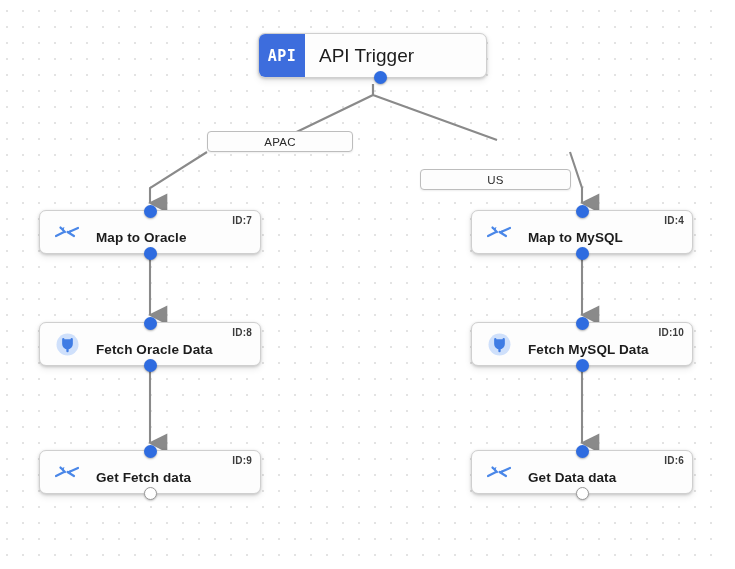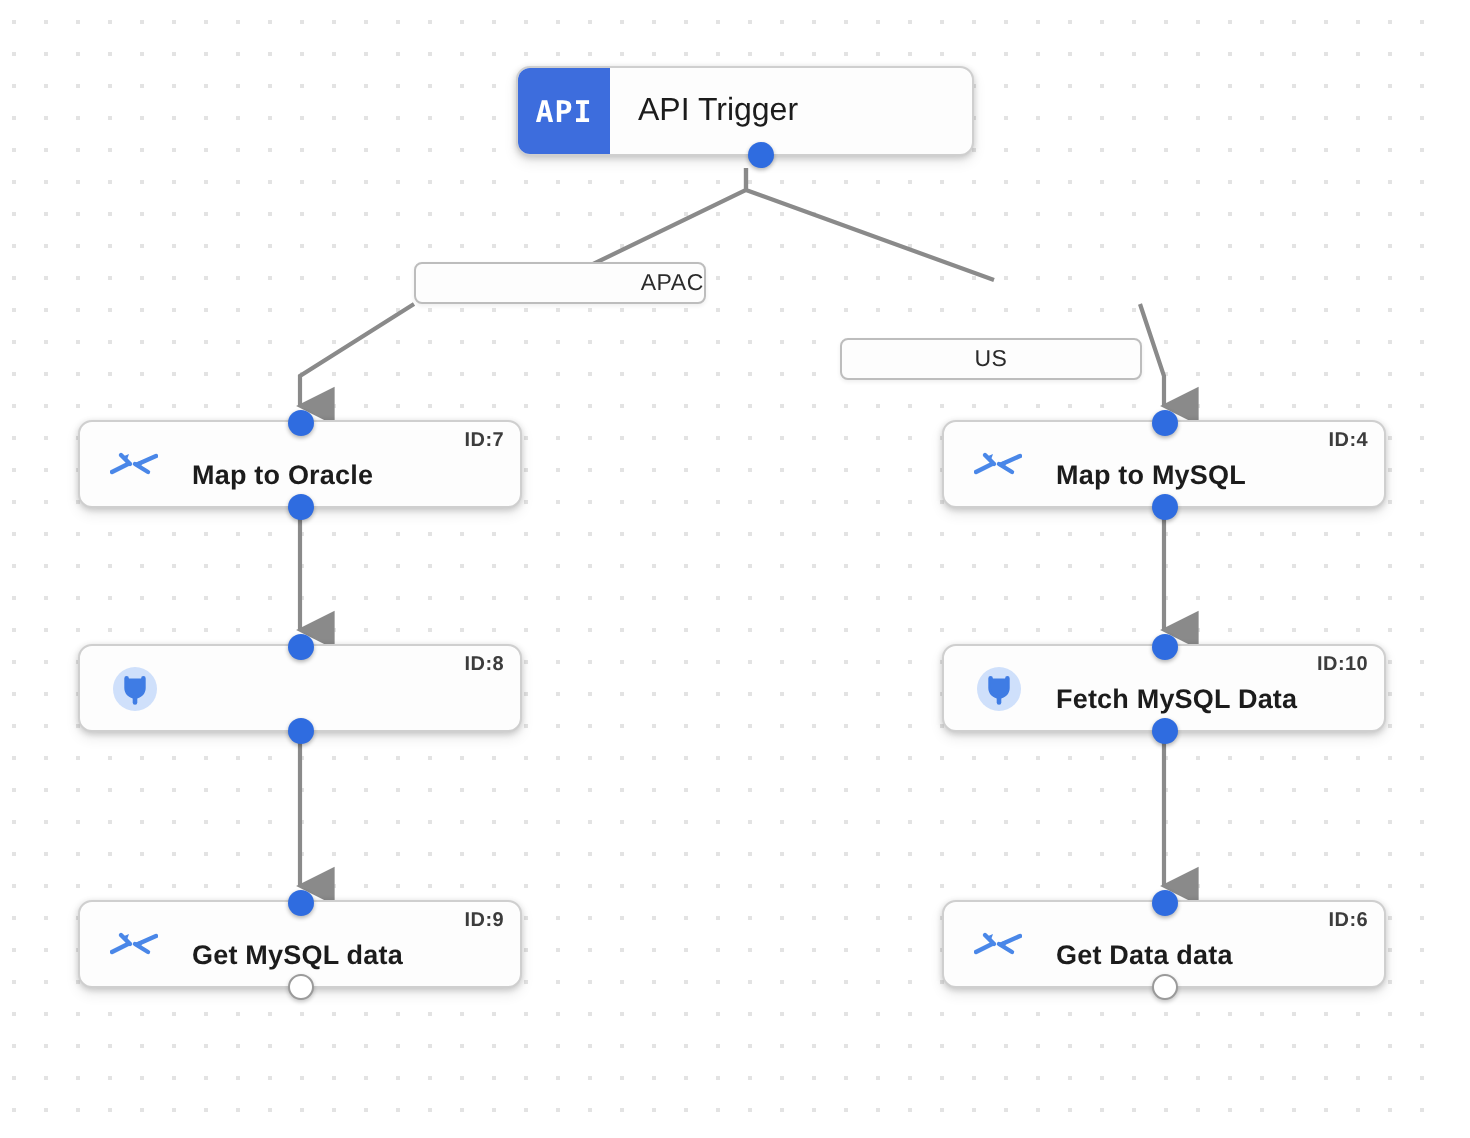--- a/index.html
+++ b/index.html
@@ -77,21 +77,21 @@
   }
   .api-badge span {
     color: #ffffff;
     font-family: "DejaVu Sans Mono", monospace;
     font-size: 15px;
     font-weight: bold;
     letter-spacing: 0.5px;
   }
   .api-title {
     padding-left: 14px;
-    font-size: 16px;
+    font-size: 19px;
     color: #1c1c1c;
   }
 
   
   .branch-pill {
     position: absolute;
     box-sizing: border-box;
     height: 21px;
     background: #fdfdfd;
     border: 1px solid #bdbdbd;
@@ -183,21 +183,21 @@
   </svg>
 
   <div class="node api-node">
     <div class="api-badge">
       <span>API</span>
     </div>
     <div class="api-title">API Trigger</div>
     <div class="api-port-out"></div>
   </div>
 
-  <div class="branch-pill" style="left:207px; top:131px; width:146px;justify-content:flex-end;">
+  <div class="branch-pill" style="left:207px; top:131px; width:146px;">
     <span>APAC</span>
   </div>
   <div class="branch-pill" style="left:420px; top:131px; width:151px;margin-top:38px;">
     <span>US</span>
   </div>
 
   <div class="node step-node" style="left:39px; top:210px;">
     <div class="port port-in port-filled"></div>
     <div class="step-icon">
       <svg width="24" height="18" viewBox="0 0 24 18">
@@ -217,37 +217,38 @@
   <div class="node step-node" style="left:39px; top:322px;">
     <div class="port port-in port-filled"></div>
     <div class="step-icon">
       <svg width="25" height="25" viewBox="0 0 25 25">
         <circle cx="12.5" cy="12.5" r="11" fill="#cfe0fb"></circle>
         <path d="M8.3 7.2 L8.3 12 A4.2 4.2 0 0 0 16.7 12 L16.7 7.2" stroke="#3f7ce4" stroke-width="2.3" fill="none" stroke-linecap="round"></path>
         <line x1="12.5" y1="14.5" x2="12.5" y2="19.2" stroke="#3f7ce4" stroke-width="2.3" stroke-linecap="round"></line>
         <path d="M8.3 7.2 L8.3 11.4 A4.2 4.2 0 0 0 16.7 11.4 L16.7 7.2 Z" fill="#3f7ce4"></path>
       </svg>
     </div>
+    <div class="node-label step-text">Fetch Oracle Data</div>
     <div class="node-id">ID:8</div>
     <div class="port port-out port-filled"></div>
   </div>
 
   <div class="node step-node" style="left:39px; top:450px;">
     <div class="port port-in port-filled"></div>
     <div class="step-icon">
       <svg width="24" height="18" viewBox="0 0 24 18">
         <path d="M1 13 L9 9" stroke="#4a87e8" stroke-width="2.2" fill="none" stroke-linecap="round"></path>
         <path d="M5.5 4.5 L10 9" stroke="#4a87e8" stroke-width="2.2" fill="none" stroke-linecap="round"></path>
         <path d="M9.5 4 L6.5 5.2 L8 8.2 Z" fill="#4a87e8"></path>
         <path d="M23 5 L14 9" stroke="#4a87e8" stroke-width="2.2" fill="none" stroke-linecap="round"></path>
         <path d="M12.5 9 L19 13" stroke="#4a87e8" stroke-width="2.2" fill="none" stroke-linecap="round"></path>
         <path d="M12 8.6 L16 7.2 L15.6 11 Z" fill="#4a87e8"></path>
       </svg>
     </div>
-    <div class="node-label step-text">Get MySQL data</div>
+    <div class="node-label step-text">Get Fetch data</div>
     <div class="node-id">ID:9</div>
     <div class="port port-out port-hollow"></div>
   </div>
 
   <div class="node step-node" style="left:471px; top:210px;">
     <div class="port port-in port-filled"></div>
     <div class="step-icon">
       <svg width="24" height="18" viewBox="0 0 24 18">
         <path d="M1 13 L9 9" stroke="#4a87e8" stroke-width="2.2" fill="none" stroke-linecap="round"></path>
         <path d="M5.5 4.5 L10 9" stroke="#4a87e8" stroke-width="2.2" fill="none" stroke-linecap="round"></path>

